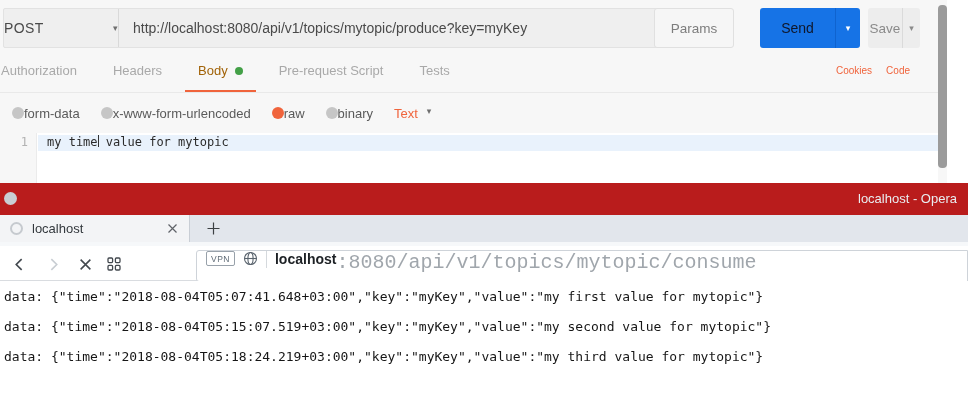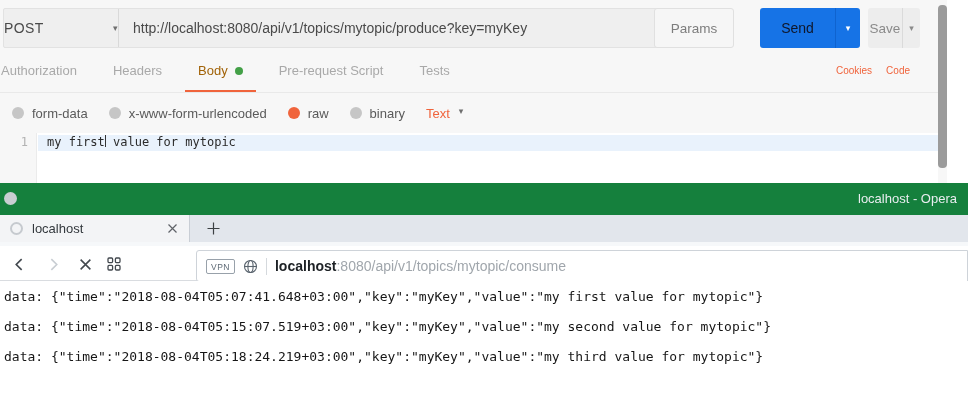--- a/index.html
+++ b/index.html
@@ -45,21 +45,21 @@
   .ptab.active { color:#a16207; }
   .ptab.active::after { content:""; position:absolute; left:-13px; right:-13px;
     bottom:-15px; height:3px; background:#f0643c; }
   .green-dot { width:8px; height:8px; border-radius:50%; background:#43a047; }
   .tab-links { position:absolute; right:28px; top:0; height:45px; display:flex;
     align-items:center; gap:14px; }
   .tab-link { color:#f0643c; font-size:10px; cursor:pointer; }
 
   .modes-row { position:absolute; left:0; top:93px; width:938px; height:40px;
     display:flex; align-items:center; padding-left:12px; gap:21px; }
-  .mode { display:flex; align-items:center; gap:8px; cursor:pointer; }
+  .mode { display:flex; align-items:center; gap:0; cursor:pointer; }
   .radio { width:12px; height:12px; border-radius:50%; background:#c6c6c6; }
   .mode.selected .radio { background:#f0643c; }
   .mode-label { font-size:13px; color:#5a5a5a; }
   .type-select { display:flex; align-items:flex-start; gap:9px; cursor:pointer; }
   .type-label { font-size:13px; color:#f0643c; }
 
   .editor { position:absolute; left:0; top:133px; width:938px; height:50px; background:#fff; }
   .gutter { position:absolute; left:0; top:0; width:37px; height:50px;
     background:#f7f7f7; border-right:1px solid #ebebeb; }
   .line-num { position:absolute; top:2px; right:8px; line-height:16px;
@@ -69,21 +69,21 @@
     font:12px "DejaVu Sans Mono", monospace; color:#2b2b2b; white-space:pre; }
   .cursor { display:inline-block; width:1px; height:12px; background:#333; vertical-align:-1px; }
 
   .pm-scroll-thumb { position:absolute; left:938px; top:5px; width:9px; height:163px;
     background:#9b9b9b; border-radius:4px; }
   .pm-white-col { position:absolute; left:947px; top:0; width:21px; height:183px; background:#fff; }
 
   
   .opera { position:absolute; left:0; top:183px; width:968px; height:220px; background:#fff; }
 
-  .titlebar { position:absolute; left:0; top:0; width:968px; height:32px; background:#15803d; }
+  .titlebar { position:absolute; left:0; top:0; width:968px; height:32px; background:#b91c1c; }
   .title-circle { position:absolute; left:4px; top:9px; width:13px; height:13px;
     border-radius:50%; background:#c9ced3; }
   .win-title { position:absolute; right:11px; top:0; line-height:31px; color:#e9edf0; font-size:13px; }
 
   .tabstrip { position:absolute; left:0; top:32px; width:968px; height:27px; background:#e2e6ec; }
   .btab { position:absolute; left:0; top:0; width:190px; height:27px; background:#f3f4f6;
     border-right:1px solid #c9ced5; display:flex; align-items:center; cursor:pointer; }
   .favicon-ring { width:13px; height:13px; border-radius:50%; border:2px solid #c6cacf;
     margin-left:10px; flex:none; }
   .btab-title { margin-left:9px; font-size:13px; color:#33383d; flex:1; }
@@ -92,27 +92,27 @@
     display:flex; align-items:center; justify-content:center; cursor:pointer; }
 
   .substrip { position:absolute; left:0; top:59px; width:968px; height:4px; background:#f6f8fa; }
   .toolbar { position:absolute; left:0; top:63px; width:968px; height:35px; background:#fff;
     border-bottom:1px solid #d9dce0; }
   .navbtn { position:absolute; top:10px; width:16px; height:16px; display:flex;
     align-items:center; justify-content:center; cursor:pointer; }
   .nav-back { left:11px; } .nav-fwd { left:45px; } .nav-stop { left:77px; } .nav-grid { left:106px; }
 
   .addr { position:absolute; left:196px; top:4px; right:0; height:32px; background:#fff;
-    border:1px solid #ced3d9; border-radius:3px 0 0 3px; display:flex; align-items:center; }
+    border:1px solid #ced3d9; border-radius:3px 0 0 3px; display:flex; align-items:flex-start; }
   .vpn-badge { margin-left:9px; border:1px solid #98a1aa; border-radius:2px;
     font-size:8.5px; padding:2px 4px 1px; color:#5f6b76; letter-spacing:0.5px; cursor:pointer; }
   .globe { margin-left:8px; display:flex; }
   .addr-sep { margin-left:8px; width:1px; height:17px; background:#d5d9dd; }
   .addr-host { margin-left:8px; font-size:14px; font-weight:bold; color:#1d2125; }
-  .addr-path { font-size:14px; color:#a0a6ac; }
+  .addr-path { font-size:20px; color:#a0a6ac;font-family:Liberation Mono, monospace; }
 
   .content { position:absolute; left:0; top:98px; right:0; bottom:0; background:#fff; }
   .dline { position:absolute; left:4px; white-space:pre;
     font:13px "DejaVu Sans Mono", monospace; color:#161616; }
   .dline1 { top:8px; } .dline2 { top:38px; } .dline3 { top:68px; }
 </style>
 </head>
 <body>
 
 <div class="screen">
@@ -186,21 +186,21 @@
         <span class="type-label">Text</span>
         <span class="caret">▾</span>
       </div>
     </div>
 
     <div class="editor">
       <div class="gutter">
         <span class="line-num">1</span>
       </div>
       <div class="active-line"></div>
-      <div class="code-line"><span>my first</span><span class="cursor"></span><span> value for mytopic</span></div>
+      <div class="code-line"><span>my time</span><span class="cursor"></span><span> value for mytopic</span></div>
     </div>
 
     <div class="pm-white-col"></div>
     <div class="pm-scroll-thumb"></div>
   </section>
 
   <section class="opera">
 
     <div class="titlebar">
       <span class="title-circle"></span>

